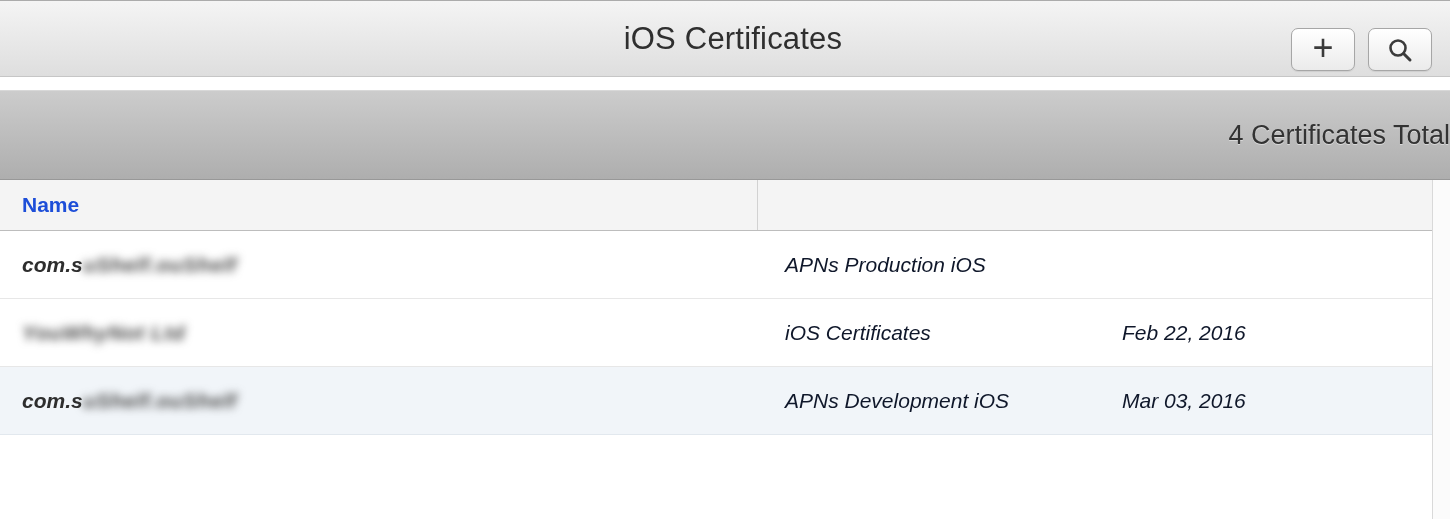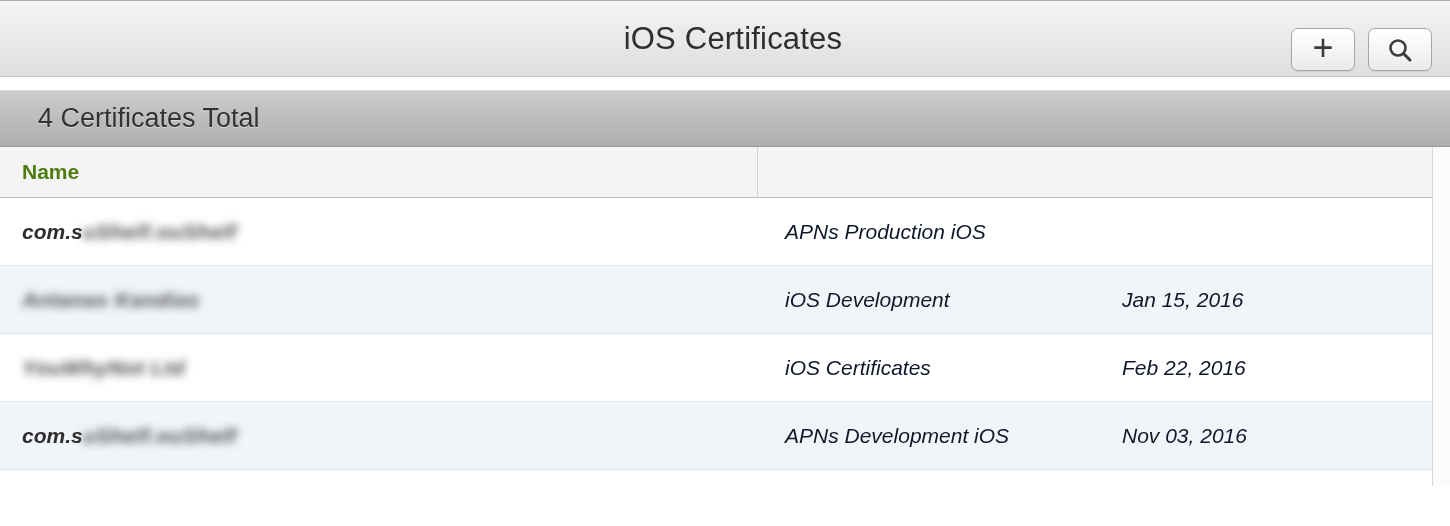--- a/index.html
+++ b/index.html
@@ -52,27 +52,28 @@
     color: #3b3b3b;
     font-weight: 400;
     margin-top: -3px;
   }
 
   
   .header-gap { height: 13px; background: #ffffff; }
 
   
   .summary-bar {
-    height: 57px;
+    height: 90px;
     background: linear-gradient(#cccccc, #aeaeae);
     border-top: 1px solid #d8d8d8;
     border-bottom: 1px solid #989898;
     display: flex;
     align-items: center;
     padding-left: 38px;
+    justify-content: flex-end;
   }
   .summary-text {
     font-size: 27px;
     color: #333333;
     text-shadow: 0 1px 0 rgba(255,255,255,0.45);
   }
 
   
   .table-area {
     display: flex;
@@ -89,21 +90,21 @@
     display: grid;
     grid-template-columns: 758px 332px 1fr;
     height: 51px;
     background: #f4f4f4;
     border-bottom: 1px solid #bdbdbd;
     align-items: center;
   }
   .th {
     font-size: 21px;
     font-weight: 700;
-    color: #4d7c0f;
+    color: #1d4ed8;
     height: 100%;
     display: flex;
     align-items: center;
   }
   .th-name { padding-left: 22px; border-right: 1px solid #d2d2d2; }
   .th-type { padding-left: 27px; border-right: 1px solid #d2d2d2; }
   .th-expires { padding-left: 32px; }
 
   .row {
     display: grid;
@@ -158,39 +159,32 @@
       <div class="th th-name">Name</div>
     </div>
     <div class="tbody">
   <div class="row">
     <div class="cell cell-name">
       <span class="name-visible">com.s</span><span class="name-redacted">uShelf.ouShelf</span>
     </div>
     <div class="cell cell-type">APNs Production iOS</div>
   </div>
 
-  <div class="row alt">
-    <div class="cell cell-name">
-      <span class="name-visible"></span><span class="name-redacted">Antanas Kandias</span>
-    </div>
-    <div class="cell cell-type">iOS Development</div>
-    <div class="cell cell-expires">Jan 15, 2016</div>
-  </div>
 
   <div class="row">
     <div class="cell cell-name">
       <span class="name-visible"></span><span class="name-redacted">YouWhyNot Ltd</span>
     </div>
     <div class="cell cell-type">iOS Certificates</div>
     <div class="cell cell-expires">Feb 22, 2016</div>
   </div>
 
   <div class="row alt">
     <div class="cell cell-name">
       <span class="name-visible">com.s</span><span class="name-redacted">uShelf.ouShelf</span>
     </div>
     <div class="cell cell-type">APNs Development iOS</div>
-    <div class="cell cell-expires">Nov 03, 2016</div>
+    <div class="cell cell-expires">Mar 03, 2016</div>
   </div>
 </div>
   </div>
   <div class="scroll-strip"></div>
 </div>
 
 </body></html>

